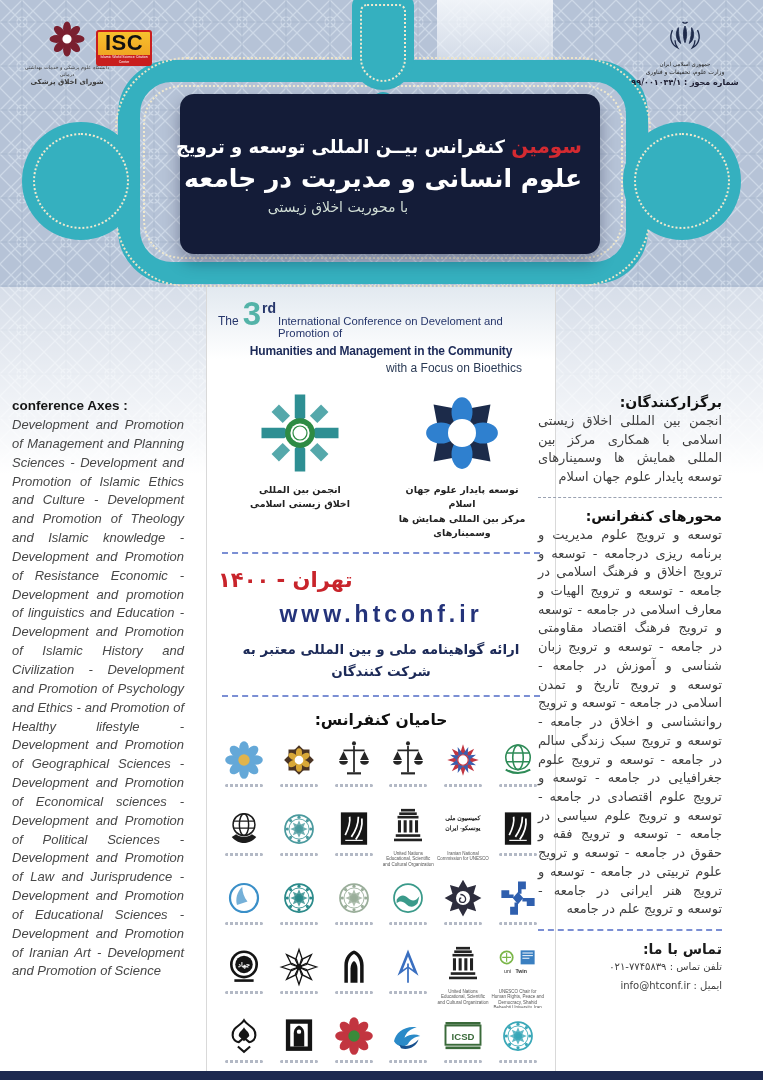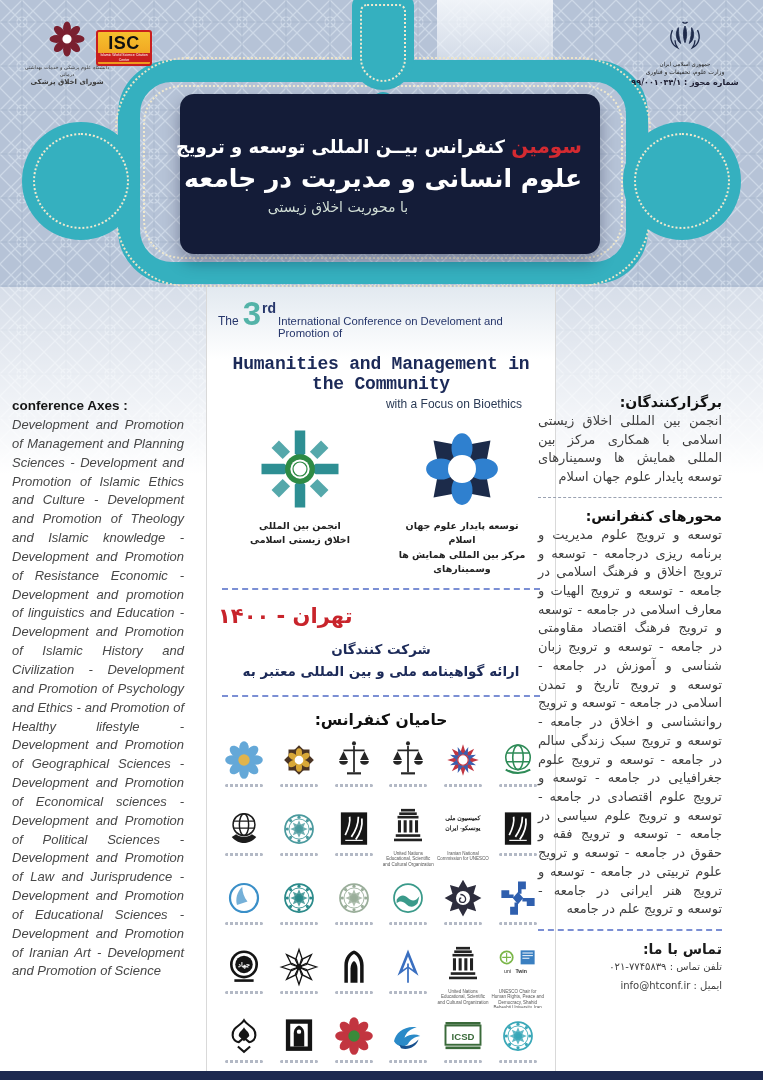--- a/index.html
+++ b/index.html
@@ -35,36 +35,36 @@
   .banner-l1 .accent{color:#d42a31;font-size:20px;}
   .banner-l2{text-align:center;font-size:25px;font-weight:bold;color:#fff;white-space:nowrap;}
   .banner-l3{text-align:center;font-size:14px;color:#cfdcd4;transform:translateX(-52px);}
   
   .uni-logo{position:absolute;left:24px;top:18px;width:86px;z-index:3;text-align:center;color:#3a3a3a;}
   .uni-cap1{font-size:5px;line-height:1.3;}
   .uni-cap2{font-size:7px;font-weight:bold;margin-top:1px;}
   .isc{position:absolute;left:96px;top:30px;width:56px;height:36px;z-index:3;box-sizing:border-box;
        background:linear-gradient(180deg,#f6c12e,#ef9a1e);border:2px solid #c81e1e;border-radius:3px;
        display:flex;flex-direction:column;align-items:center;justify-content:center;}
-  .isc-label{font-size:18px;font-weight:bold;color:#111;line-height:1;letter-spacing:.5px;}
+  .isc-label{font-size:22px;font-weight:bold;color:#111;line-height:1;letter-spacing:.5px;}
   .isc-strip{font-size:3.5px;color:#fff;background:#c81e1e;width:100%;text-align:center;line-height:1.4;margin-top:1px;}
   .iran-block{position:absolute;right:12px;top:16px;width:132px;z-index:3;text-align:center;color:#222;}
   .iran-l1{font-size:5.5px;margin-top:1px;}
   .iran-l2{font-size:6px;margin-top:1px;}
   .iran-lic{font-size:8px;margin-top:3px;font-weight:bold;color:#1a1a2e;}
   
   .card{position:absolute;left:206px;top:287px;width:350px;bottom:9px;z-index:2;box-sizing:border-box;
         background:linear-gradient(180deg,#e2e9f0 0,#fff 72px);border-left:1px solid #d9d9d9;border-right:1px solid #d9d9d9;
         padding:14px 11px 0 11px;}
   .t-line1{display:flex;align-items:baseline;justify-content:center;color:#26366b;}
   .t-the{font-size:12px;margin-right:3px;}
   .t-num{font-size:33px;font-weight:bold;color:#53b3a8;line-height:.8;margin:0 1px;}
   .t-ord{font-size:14px;font-weight:bold;position:relative;top:-12px;}
   .t-rest{font-size:11.3px;margin-left:2px;}
-  .t-line2{font-size:18px;font-weight:bold;color:#1c2a58;text-align:center;margin-top:15px;letter-spacing:-.2px;font-family:Liberation Mono, monospace;}
+  .t-line2{font-size:12px;font-weight:bold;color:#1c2a58;text-align:center;margin-top:5px;letter-spacing:-.2px;}
   .t-line3{font-size:12px;color:#2a3a55;text-align:right;padding-right:22px;margin-top:3px;}
   .org-row{display:flex;justify-content:center;gap:34px;margin-top:16px;}
   .org{width:128px;text-align:center;}
   .org svg{width:84px;height:84px;}
   .org-cap{font-size:9.5px;font-weight:bold;color:#222;line-height:1.5;margin-top:4px;}
   .dash{border:none;border-top:2px dashed #7b8fd4;margin:12px 4px 0 4px;}
   .city{font-size:21px;font-weight:bold;color:#c8242b;text-align:left;margin-top:14px;}
   .site{font-size:23px;font-weight:bold;color:#24337a;text-align:center;letter-spacing:4px;margin-top:9px;}
   .cert{font-size:13.5px;font-weight:bold;color:#1c2a58;text-align:center;line-height:1.65;margin-top:10px;}
   .sponsors-h{font-size:15.5px;font-weight:bold;color:#101010;text-align:center;margin-top:14px;}
@@ -272,23 +272,24 @@
         </svg>
         <div class="org-cap fa">
           <div>توسعه پایدار علوم جهان اسلام</div>
           <div>مرکز بین المللی همایش ها وسمینارهای</div>
         </div>
       </div>
     </div>
 
     <hr class="dash">
     <div class="city fa">تهران - ۱۴۰۰</div>
+    <div class="site">www.htconf.ir</div>
     <div class="cert fa">
+      <div>ارائه گواهینامه ملی و بین المللی معتبر به</div>
       <div>شرکت کنندگان</div>
-      <div>ارائه گواهینامه ملی و بین المللی معتبر به</div>
     </div>
     <hr class="dash">
 
     <div class="sponsors-h fa">حامیان کنفرانس:</div>
     <div class="sp-grid">
         <div class="sp-cell">
           <div class="sp-glyph">
             <svg viewBox="0 0 48 48">
               <g transform="rotate(0 24 24)">
                 <ellipse cx="24" cy="11" rx="5.5" ry="8.5" fill="#64a8d8"></ellipse>

